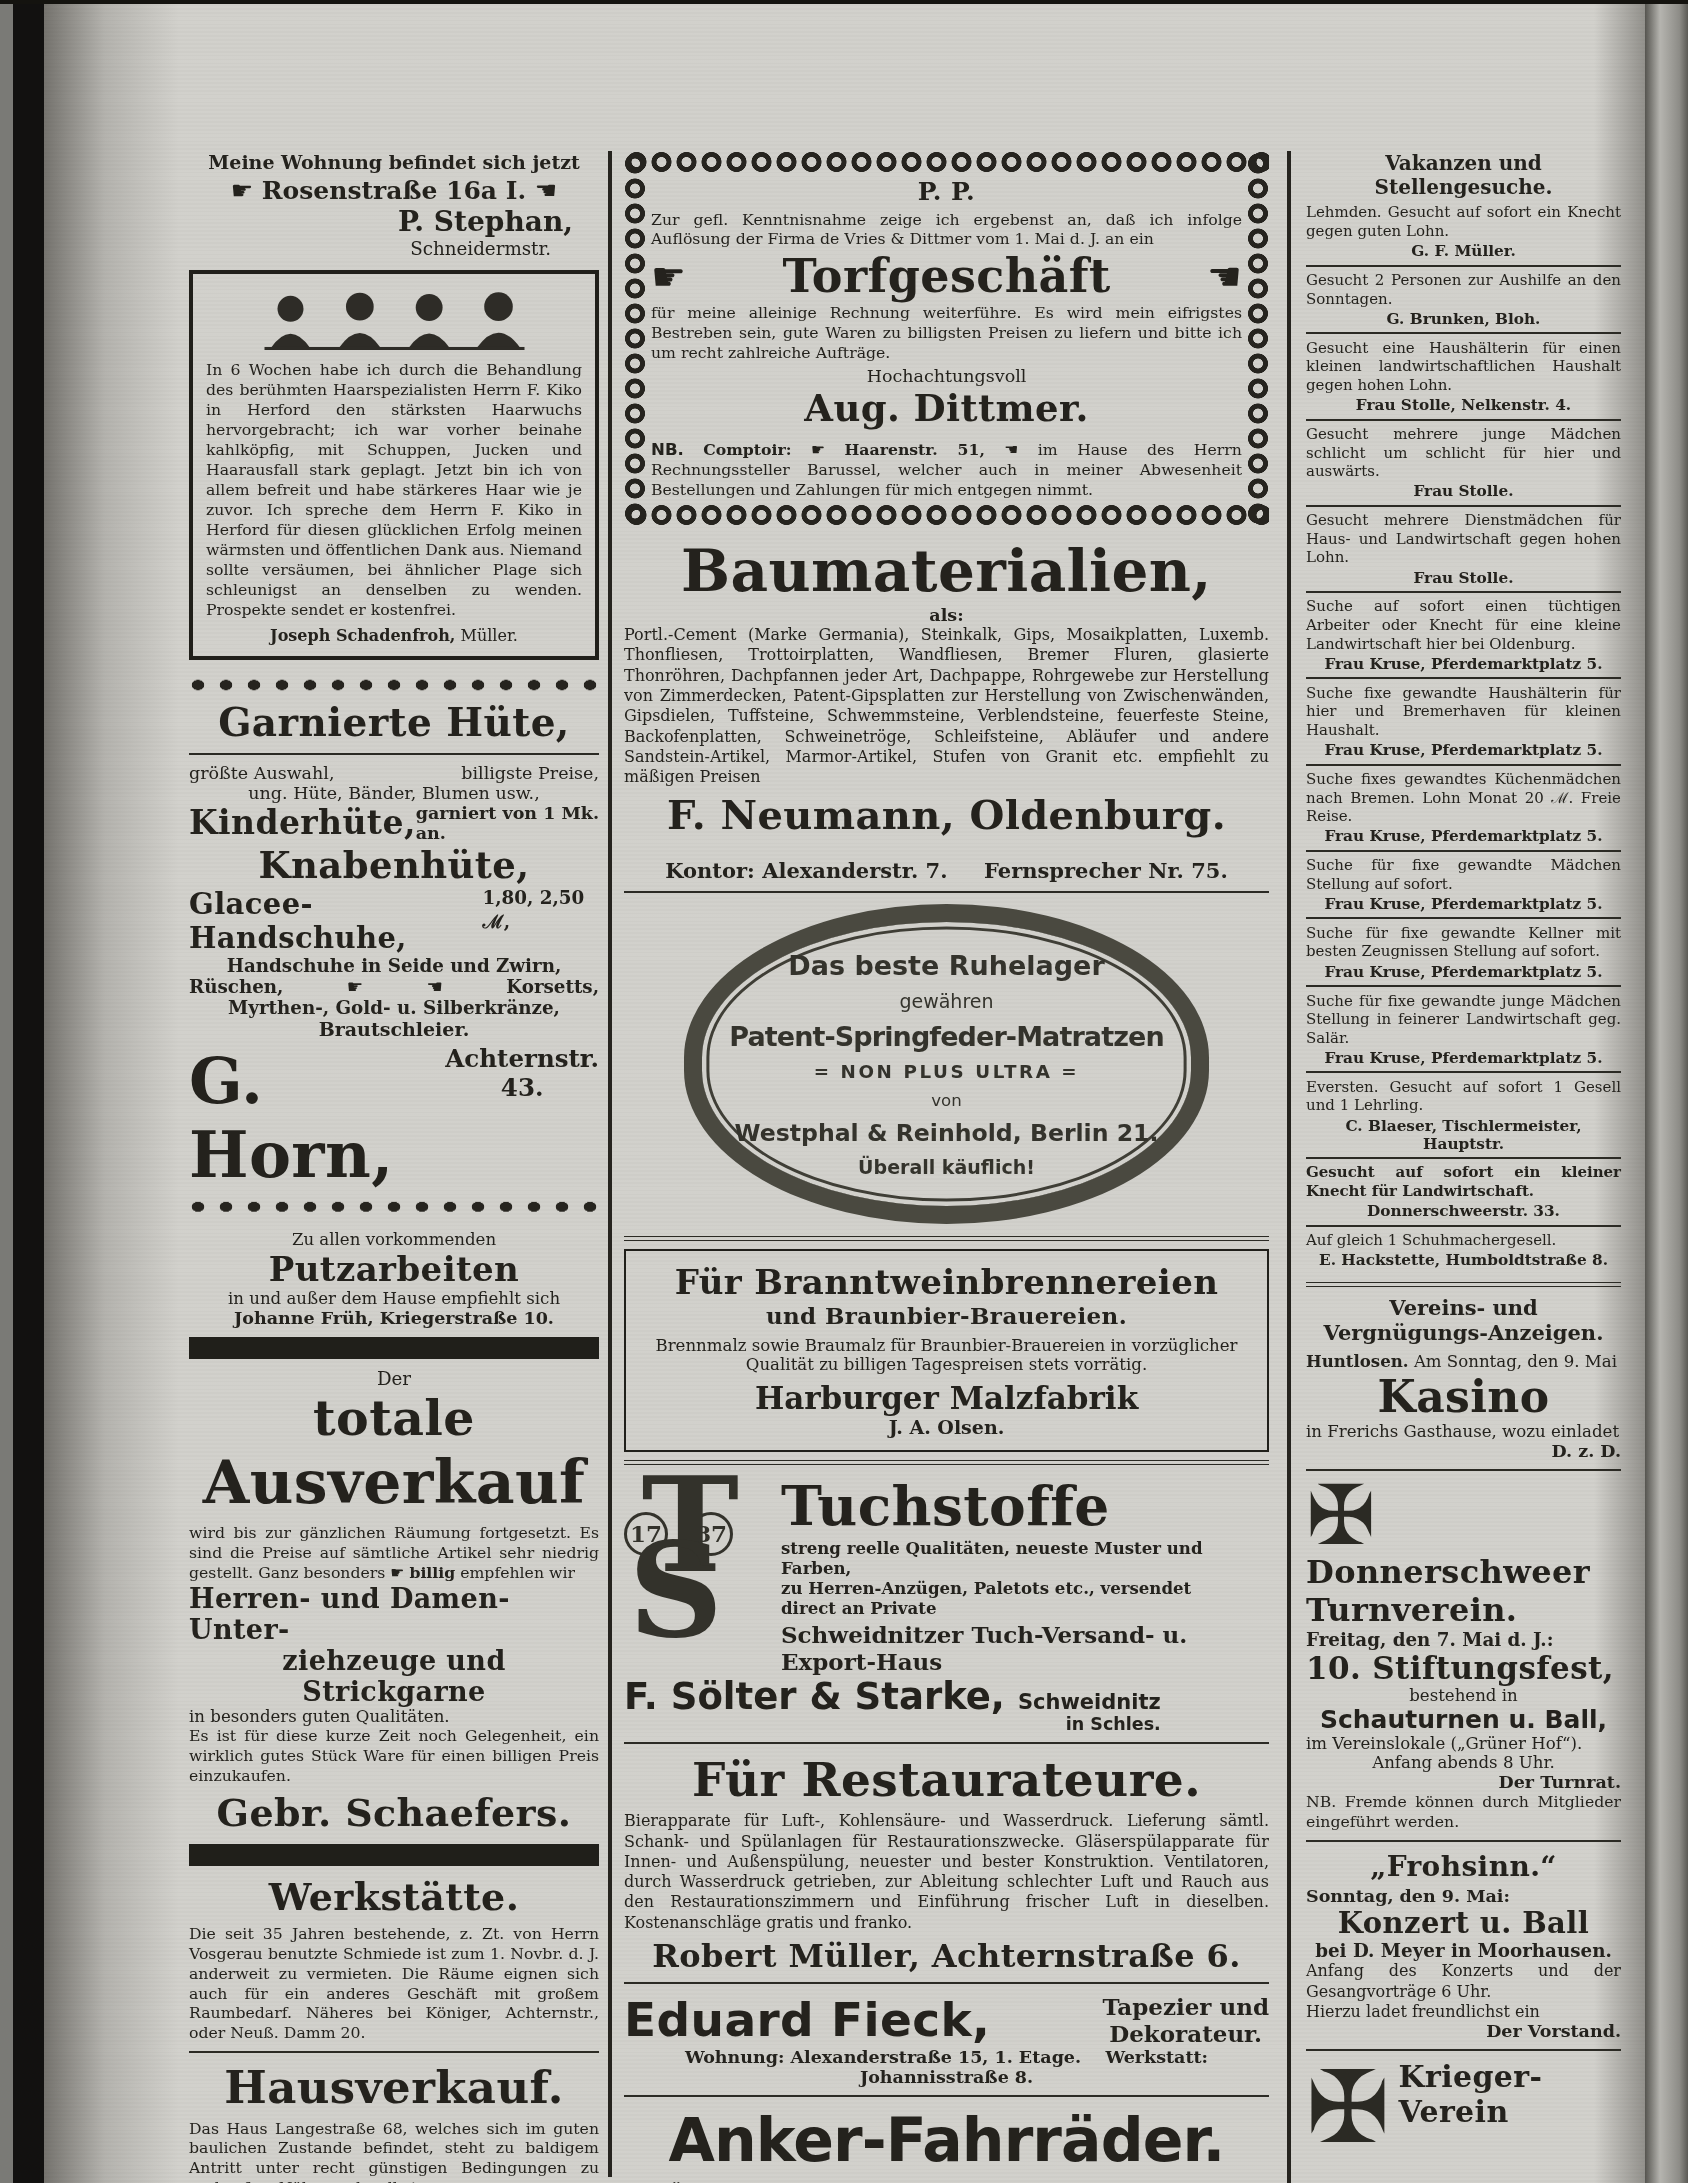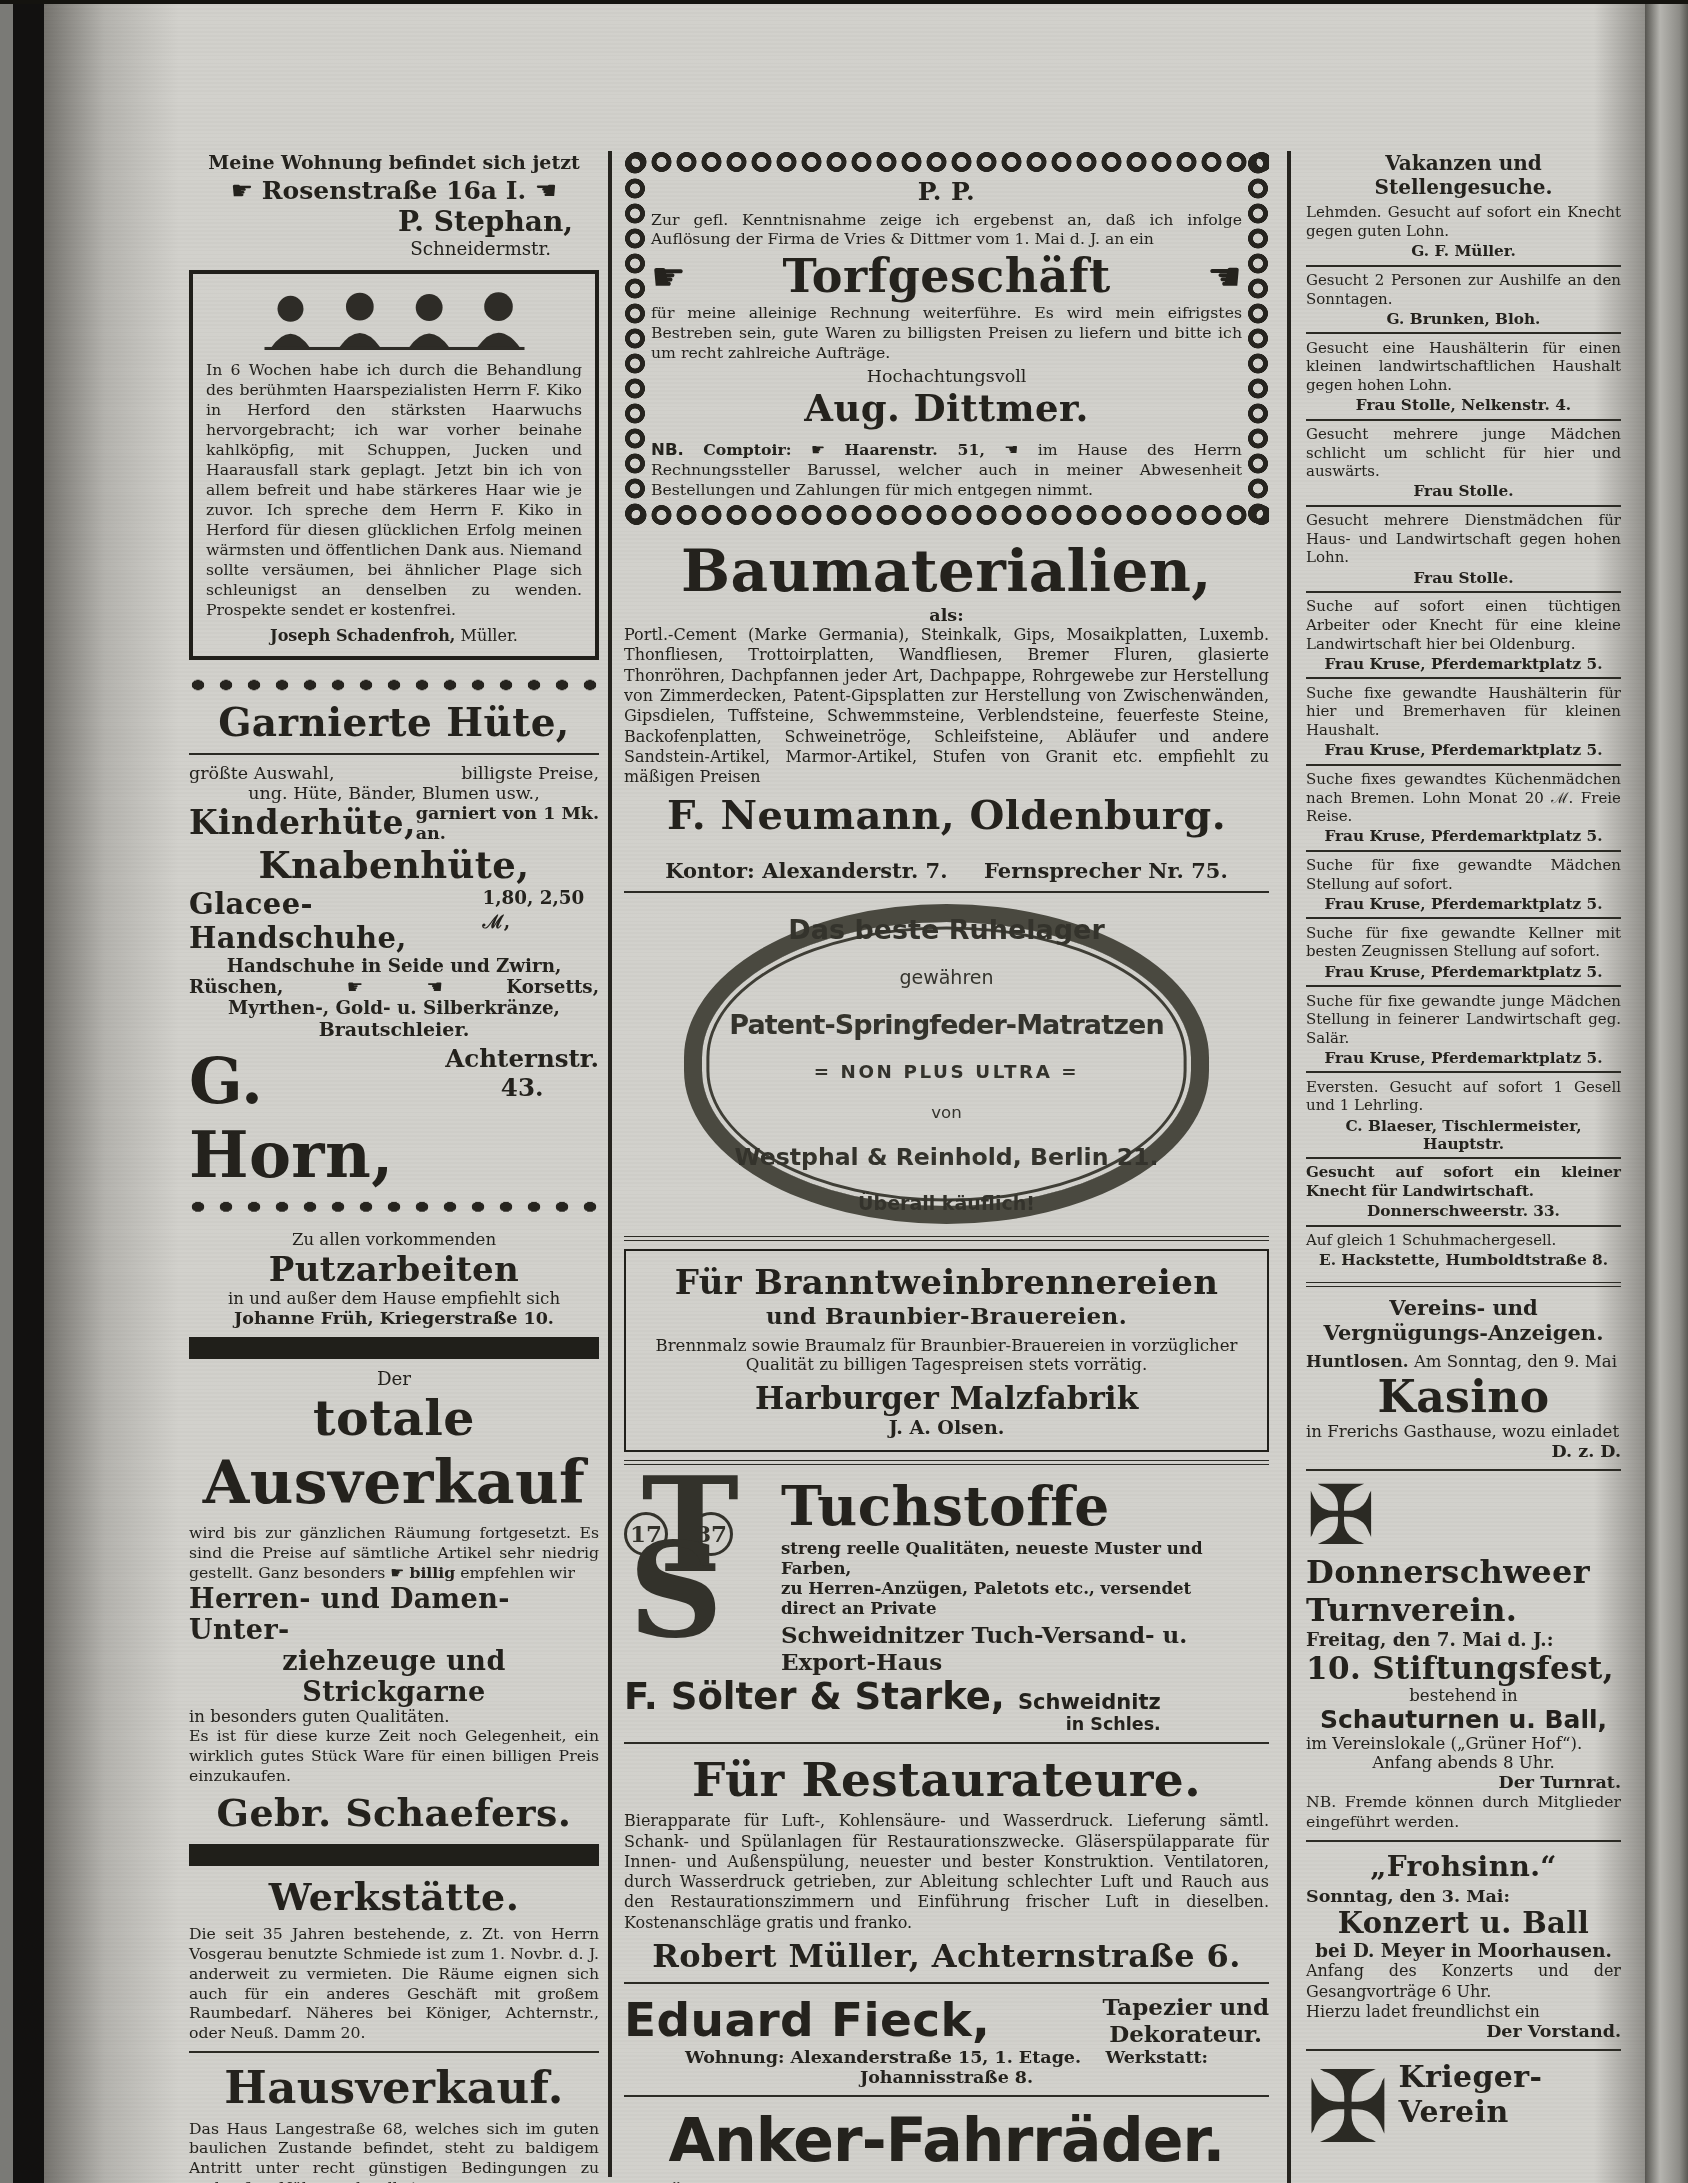--- a/index.html
+++ b/index.html
@@ -35,21 +35,21 @@
      background-image:
        radial-gradient(circle closest-side at 50% 50%,rgba(0,0,0,0) 42%,#26241f 48% 88%,rgba(0,0,0,0) 94%),
        radial-gradient(circle closest-side at 50% 50%,rgba(0,0,0,0) 42%,#26241f 48% 88%,rgba(0,0,0,0) 94%),
        radial-gradient(circle closest-side at 50% 50%,rgba(0,0,0,0) 42%,#26241f 48% 88%,rgba(0,0,0,0) 94%),
        radial-gradient(circle closest-side at 50% 50%,rgba(0,0,0,0) 42%,#26241f 48% 88%,rgba(0,0,0,0) 94%);
      background-size:25px 22px,25px 22px,22px 25px,22px 25px;
      background-repeat:repeat-x,repeat-x,repeat-y,repeat-y;
      background-position:top left,bottom left,top left,top right}
   .oval{width:489px;height:284px;margin:11.4px auto;border:18.3px solid #4a4940;border-radius:50%/48%;
         box-shadow:inset 0 0 0 4.4px #d1d0cb,inset 0 0 0 7.4px #3f3e36;
-        display:flex;flex-direction:column;align-items:center;justify-content:center;gap:21px;
+        display:flex;flex-direction:column;align-items:center;justify-content:center;gap:9px;
         font-family:"DejaVu Sans",sans-serif;color:#34332c}
   .flexrow{display:flex;align-items:flex-start;justify-content:space-between}
   .cls{padding:4.4px 0}
   .cls + .cls{border-top:2.6px solid #2b2a24}
   .cls .txt{text-align:justify;font-size:15px;line-height:1.24}
   .cls .sg{text-align:center;font-size:15.3px;font-weight:bold;margin-top:1.7px}
   .disp{font-weight:bold;letter-spacing:0.4px}
   .ts{position:relative;width:144px;height:188px;float:left;margin-right:13px;color:#33322b}
   .ts .T{position:absolute;left:17.5px;top:-13px;font-size:131px;font-weight:bold;line-height:1}
   .ts .S{position:absolute;left:4.4px;top:52px;font-size:131px;font-weight:bold;line-height:1}
@@ -391,21 +391,21 @@
     <div style="font-size:16.6px">im Vereinslokale („Grüner Hof“).</div>
     <div class="c" style="font-size:16.6px">Anfang abends 8 Uhr.</div>
     <div class="r b" style="font-size:17.5px">Der Turnrat.</div>
     <div class="j" style="font-size:15.7px">NB.  Fremde können durch Mitglieder eingeführt werden.</div>
   </div>
 
   <hr class="rule">
 
   <div>
     <div class="c disp" style="font-size:28px">„Frohsinn.“</div>
-    <div class="b" style="font-size:17.5px;margin-top:3.5px">Sonntag, den 3. Mai:</div>
+    <div class="b" style="font-size:17.5px;margin-top:3.5px">Sonntag, den 9. Mai:</div>
     <div class="c disp" style="font-size:29px">Konzert u. Ball</div>
     <div class="c b" style="font-size:18.3px">bei D. Meyer in Moorhausen.</div>
     <div class="j" style="font-size:16px">Anfang des Konzerts und der Gesangvorträge 6 Uhr.</div>
     <div style="font-size:16px">Hierzu ladet freundlichst ein</div>
     <div class="r b" style="font-size:17.5px">Der Vorstand.</div>
   </div>
 
   <hr class="rule">
 
   <div style="overflow:hidden">

